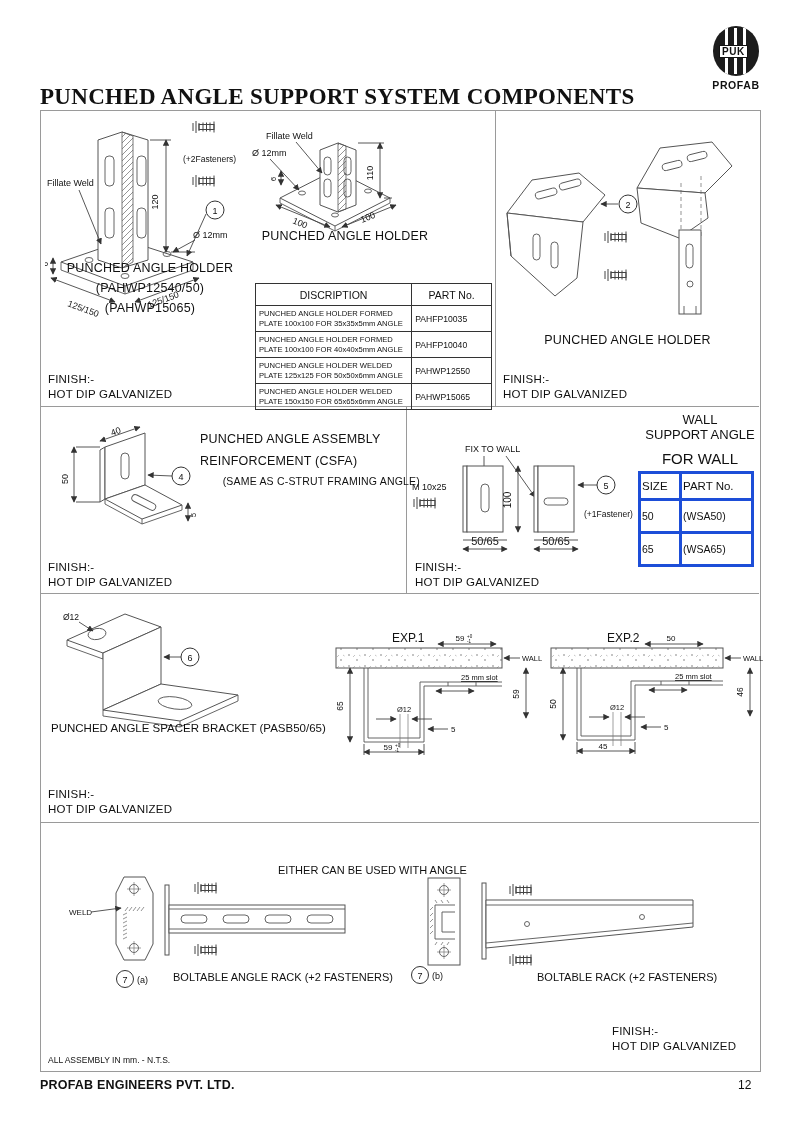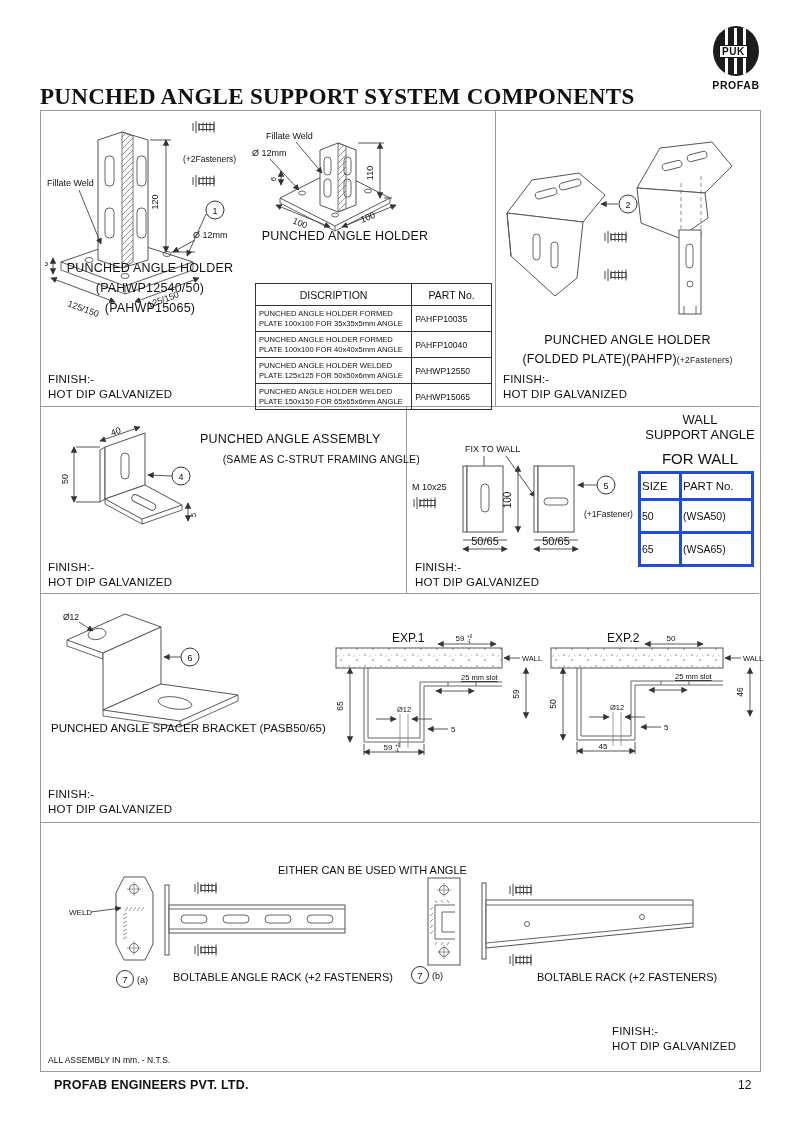--- a/index.html
+++ b/index.html
@@ -214,21 +214,20 @@
     <path class="edge2" d="M187,196 L187,188 M199,196 L199,188"></path>
 
     <use href="#bolt" x="108" y="112"></use>
     <use href="#bolt" x="108" y="150"></use>
     <line class="dim" x1="121" y1="86" x2="104" y2="86" marker-end="url(#mA)"></line>
     <circle cx="131" cy="86" r="9" fill="#fff" stroke="#333"></circle>
     <text class="t9" x="131" y="89.5" text-anchor="middle">2</text>
   </svg>
   <div class="abs cap" style="left:500px;top:331px;width:255px;line-height:19px;">
     <div>PUNCHED ANGLE HOLDER</div>
-    <div><span>(FOLDED PLATE)(PAHFP)</span><span class="small-note">(+2Fasteners)</span></div>
   </div>
   <div class="abs finish" style="left:503px;top:372px;">
     <div>FINISH:-</div>
     <div>HOT DIP GALVANIZED</div>
   </div>
 
   <svg class="abs" style="left:60px;top:425px" width="150" height="132" viewBox="0 0 150 132">
     <path class="edge" d="M40,25 L45,22 L45,74 L40,77 Z"></path>
     <path class="edge" d="M45,22 L85,8 L85,60 L45,74 Z"></path>
     <rect class="edge2" x="61" y="28" width="8" height="26" rx="4"></rect>
@@ -242,20 +241,21 @@
     <line class="dim" x1="16" y1="77" x2="40" y2="77"></line>
     <text class="t9" x="8" y="54" text-anchor="middle" transform="rotate(-90 8,54)">50</text>
     <line class="dim" x1="128" y1="78" x2="128" y2="96" marker-start="url(#mA)" marker-end="url(#mA)"></line>
     <text class="t8" x="136" y="90" text-anchor="middle" transform="rotate(-90 136,90)">5</text>
     <line class="dim" x1="112" y1="51" x2="88" y2="50" marker-end="url(#mA)"></line>
     <circle cx="121" cy="51" r="9" fill="#fff" stroke="#333"></circle>
     <text class="t9" x="121" y="54.5" text-anchor="middle">4</text>
   </svg>
   <div class="abs capL" style="left:200px;top:428px;width:220px;">
     <div>PUNCHED ANGLE ASSEMBLY</div>
+    <div>REINFORCEMENT (CSFA)</div>
     <div style="font-size:10.5px;line-height:18px;text-align:right;">(SAME AS C-STRUT FRAMING ANGLE)</div>
   </div>
   <div class="abs finish" style="left:48px;top:560px;">
     <div>FINISH:-</div>
     <div>HOT DIP GALVANIZED</div>
   </div>
 
   <svg class="abs" style="left:410px;top:440px" width="232" height="118" viewBox="0 0 232 118">
     <text class="t9" x="55" y="12">FIX TO WALL</text>
     <line class="dim" x1="74" y1="16" x2="74" y2="52" marker-end="url(#mA)"></line>
@@ -439,16 +439,16 @@
   </svg>
 
   <div class="abs" style="left:173px;top:971px;font-size:11px;">BOLTABLE ANGLE RACK (+2 FASTENERS)</div>
   <div class="abs" style="left:537px;top:971px;font-size:11px;">BOLTABLE RACK (+2 FASTENERS)</div>
   <div class="abs finish" style="left:612px;top:1024px;">
     <div>FINISH:-</div>
     <div>HOT DIP GALVANIZED</div>
   </div>
   <div class="abs" style="left:48px;top:1055px;font-size:8.5px;">ALL ASSEMBLY IN mm. -  N.T.S.</div>
 
-  <div class="abs foot" style="left:54px;top:1078px;">PROFAB ENGINEERS PVT. LTD.</div>
+  <div class="abs foot" style="left:40px;top:1078px;">PROFAB ENGINEERS PVT. LTD.</div>
   <div class="abs" style="left:738px;top:1078px;font-size:12px;">12</div>
 
 </div>
 
 </body></html>

